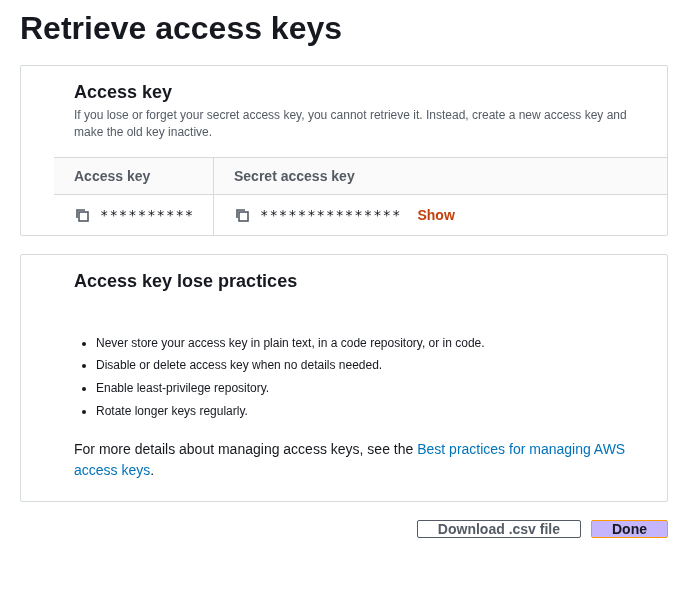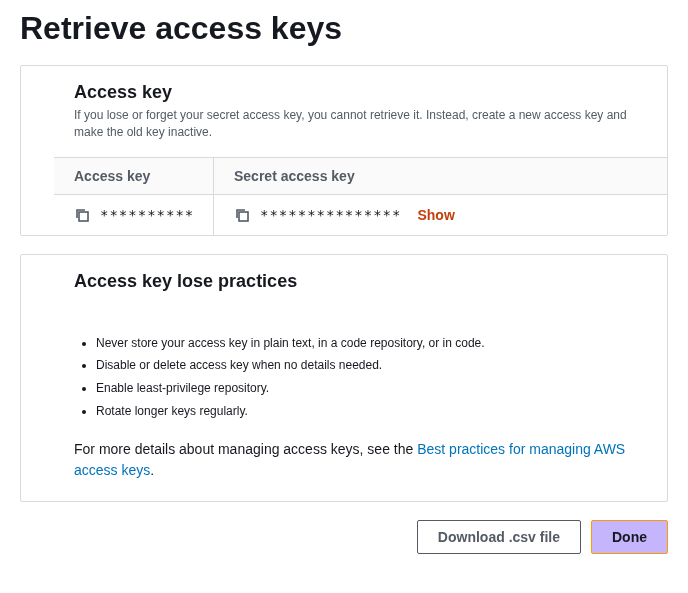--- a/index.html
+++ b/index.html
@@ -116,21 +116,21 @@
     }
     .actions {
       display: flex;
       justify-content: flex-end;
       gap: 10px;
       margin-top: 4px;
     }
     .btn {
       font-size: 14px;
       font-weight: 700;
-      padding: 8px 20px;
+      padding: 0 20px;
       border-radius: 2px;
       cursor: pointer;
       border: 1px solid;
     }
     .btn-secondary {
       background: #ffffff;
       color: #545b64;
       border-color: #545b64;
     }
     .btn-primary {

